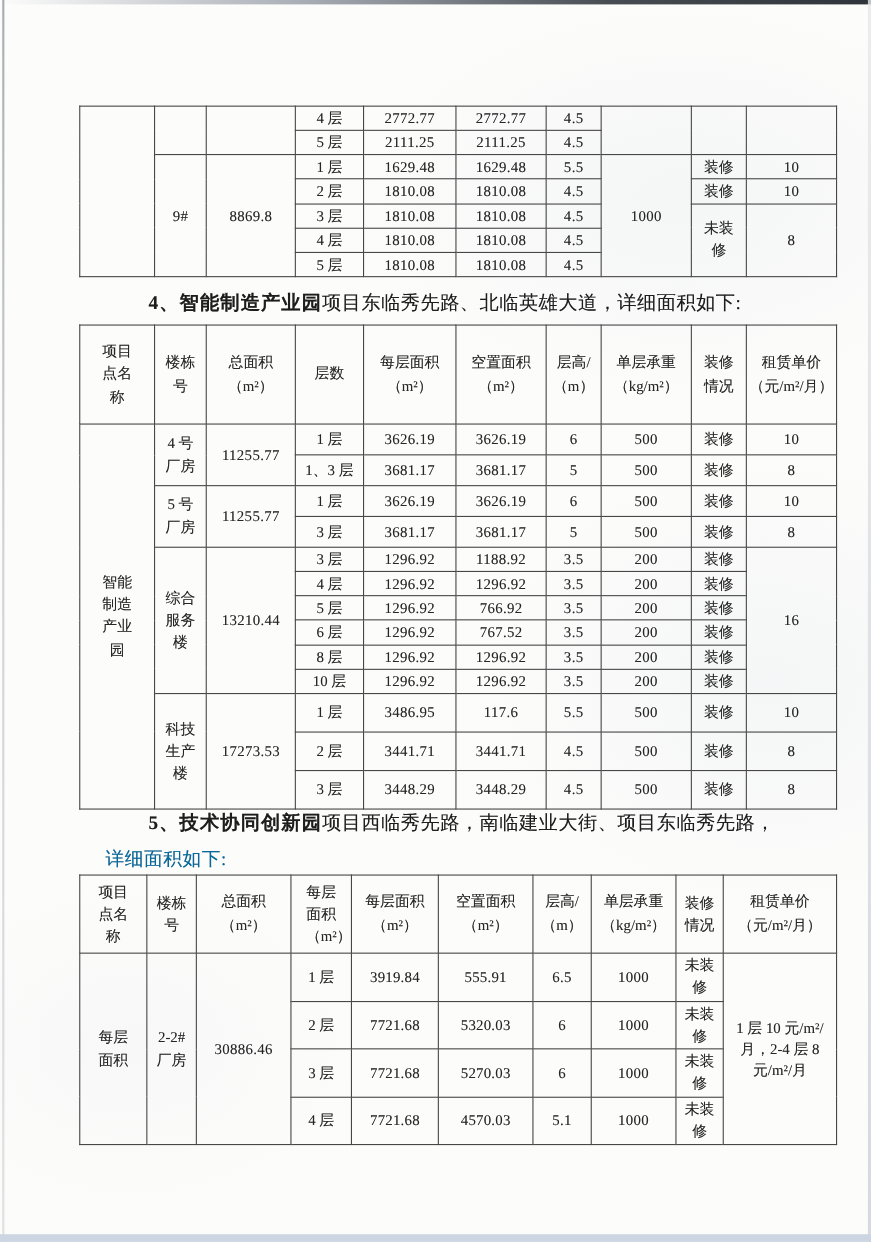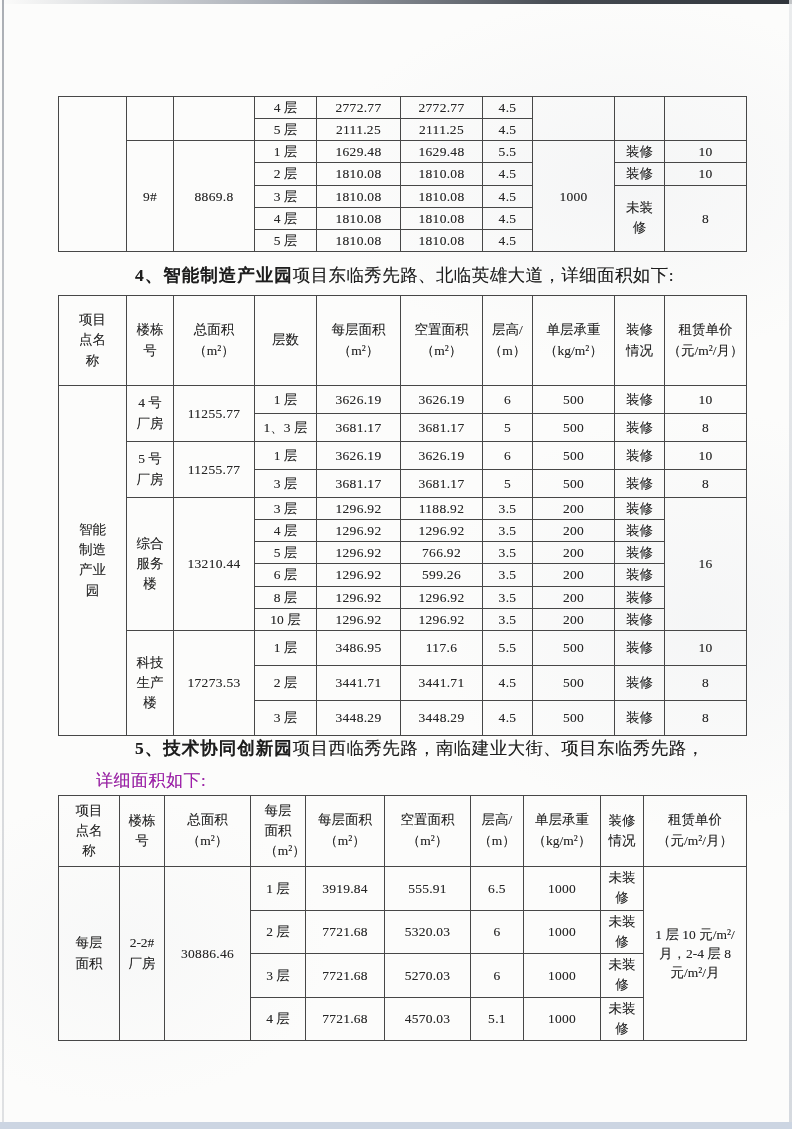--- a/index.html
+++ b/index.html
@@ -14,21 +14,21 @@
     color:#262626;
   }
   .scan-top{position:absolute;top:0;left:0;right:0;height:4px;
     background:linear-gradient(90deg, rgba(130,135,142,0) 0%, #a8adb5 35%, #474c53 70%, #2f343a 100%);}
   .scan-left{position:absolute;top:0;left:2px;width:2px;height:100%;
     background:linear-gradient(180deg,#8f949c,#c3c6cb 45%,#d6d8db);opacity:.75;}
   .scan-right{position:absolute;top:0;right:0;width:3px;height:100%;
     background:linear-gradient(180deg,#e6e8ea,#ccd1d8);opacity:.8;}
   .scan-bottom{position:absolute;left:0;right:0;bottom:0;height:7px;background:#ccd5e2;}
 
-  table.tbl{border-collapse:collapse;table-layout:fixed;position:absolute;left:58px;width:688px;
+  table.tbl{border-collapse:collapse;table-layout:fixed;position:absolute;left:72px;width:688px;
     border:1.5px solid #3d3d3d;}
   .tbl td,.tbl th{border:1px solid #474747;text-align:center;vertical-align:middle;
     font-weight:normal;padding:1px 2px;font-size:13.5px;line-height:1.42;overflow:hidden;
     text-shadow:0 0 .6px rgba(35,35,35,.35);}
   .tbl th{line-height:1.55;padding:3px 2px;}
   .num{letter-spacing:.3px;}
   .sm{font-size:12.5px;letter-spacing:.2px;}
   .w2{display:inline-block;width:2.05em;line-height:1.5;vertical-align:middle;}
   .w25{display:inline-block;width:2.6em;line-height:1.5;vertical-align:middle;}
   .rent-merged{font-size:13.5px;line-height:1.75;padding:0 5px;}
@@ -42,21 +42,21 @@
   .trD{height:21px;}  
   .trE{height:35px;}  
   .trF{height:71px;}  
   .trG{height:41px;}  
 
   .sec-title{position:absolute;left:58px;width:710px;font-size:17.5px;letter-spacing:.4px;
     color:#1d1d1d;white-space:nowrap;text-shadow:0 0 .6px rgba(35,35,35,.4);}
   .sec-title .b{font-weight:bold;letter-spacing:1px;}
   #sec4-title{top:263px;padding-left:77px;}
   #sec5-title{top:736px;padding-left:77px;}
-  #sec5-line2{position:absolute;left:96px;top:769px;font-size:17px;letter-spacing:.5px;color:#a21caf;
+  #sec5-line2{position:absolute;left:96px;top:769px;font-size:17px;letter-spacing:.5px;color:#0369a1;
     text-shadow:0 0 .6px rgba(35,35,35,.4);}
 </style>
 </head>
 <body>
 
 <div class="scan-top"></div>
 <div class="scan-left"></div>
 <div class="scan-right"></div>
 <div class="scan-bottom"></div>
 
@@ -226,21 +226,21 @@
       <td>5 层</td>
       <td class="num">1296.92</td>
       <td class="num">766.92</td>
       <td class="num">3.5</td>
       <td class="num">200</td>
       <td>装修</td>
     </tr>
     <tr class="trD">
       <td>6 层</td>
       <td class="num">1296.92</td>
-      <td class="num">599.26</td>
+      <td class="num">767.52</td>
       <td class="num">3.5</td>
       <td class="num">200</td>
       <td>装修</td>
     </tr>
     <tr class="trD">
       <td>8 层</td>
       <td class="num">1296.92</td>
       <td class="num">1296.92</td>
       <td class="num">3.5</td>
       <td class="num">200</td>

